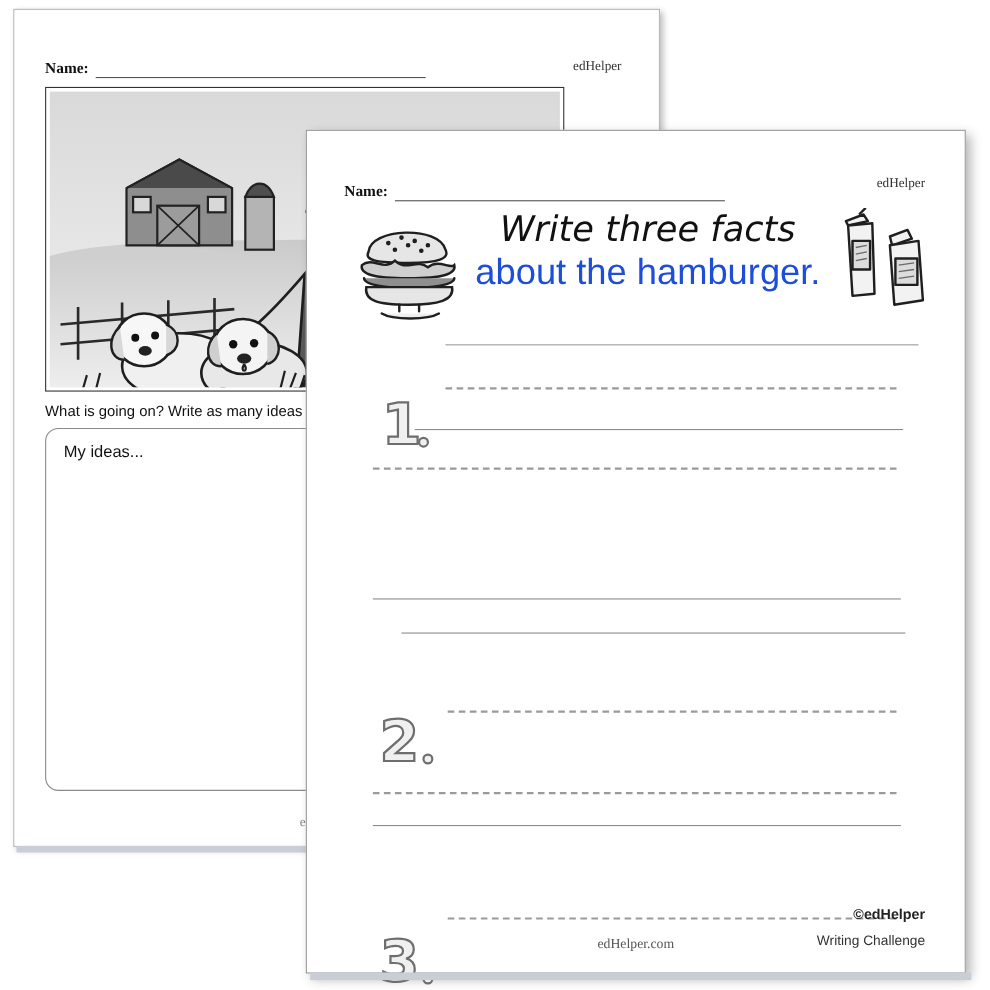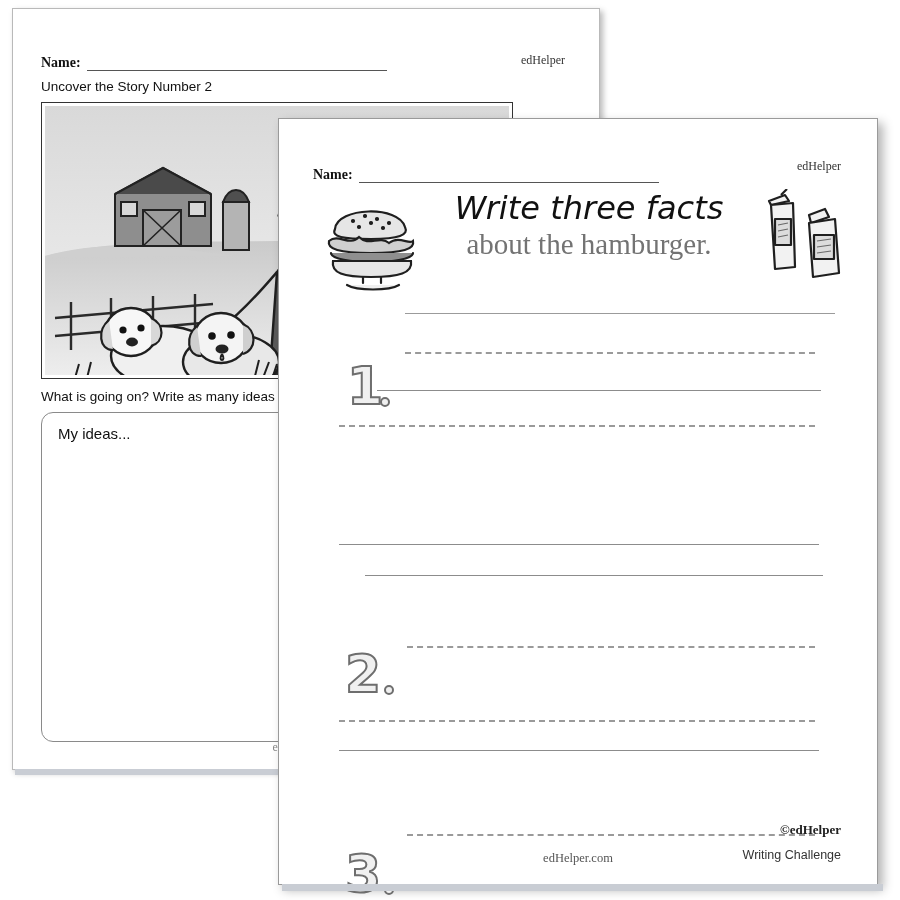--- a/index.html
+++ b/index.html
@@ -188,23 +188,23 @@
     line-height: 1.12;
   }
   .t2 {
     font-family: "DejaVu Sans", sans-serif;
     font-size: 32px;
     color: #111;
     line-height: 1.2;
     font-style: italic;
   }
   .t3 {
-    font-family: Liberation Serif, serif;
-    font-size: 29px;
-    color: #737373;
+    font-family: Liberation Sans, sans-serif;
+    font-size: 33px;
+    color: #1d4ed8;
     line-height: 1.2;
   }
 
   .burger-art {
     position: absolute;
     left: 0px;
     top: 6px;
     width: 120px;
     height: 98px;
   }
@@ -251,21 +251,21 @@
     text-align: center;
     font-family: "Liberation Serif", serif;
     font-size: 12.5px;
     color: #555;
   }
   .front-footer-right {
     position: absolute;
     right: 36px;
     bottom: 46px;
     text-align: right;
-    font-family: Liberation Serif, serif;
+    font-family: Liberation Sans, sans-serif;
     font-size: 13px;
     color: #222;
     font-weight: bold;
   }
   .front-footer-sub {
     position: absolute;
     right: 36px;
     bottom: 22px;
     text-align: center;
     font-family: "Liberation Sans", sans-serif;
@@ -279,21 +279,20 @@
 <div class="sheet-back">
   <div class="back-inner">
 
     <div class="edhelper-top">edHelper</div>
 
     <div class="name-row">
       <span class="name-label">Name:</span>
       <span class="name-line"></span>
     </div>
 
-    <div class="story-title">Uncover the Story Number 2</div>
 
     <div class="pic-frame">
       <div class="pic-inner">
         <svg viewBox="0 0 470 275" width="470" height="275" preserveAspectRatio="xMidYMid slice">
           <defs>
             <linearGradient id="skyg" x1="0" y1="0" x2="0" y2="1">
               <stop offset="0%" stop-color="#d9d9d9"></stop>
               <stop offset="100%" stop-color="#f2f2f2"></stop>
             </linearGradient>
             <linearGradient id="grd" x1="0" y1="0" x2="0" y2="1">

